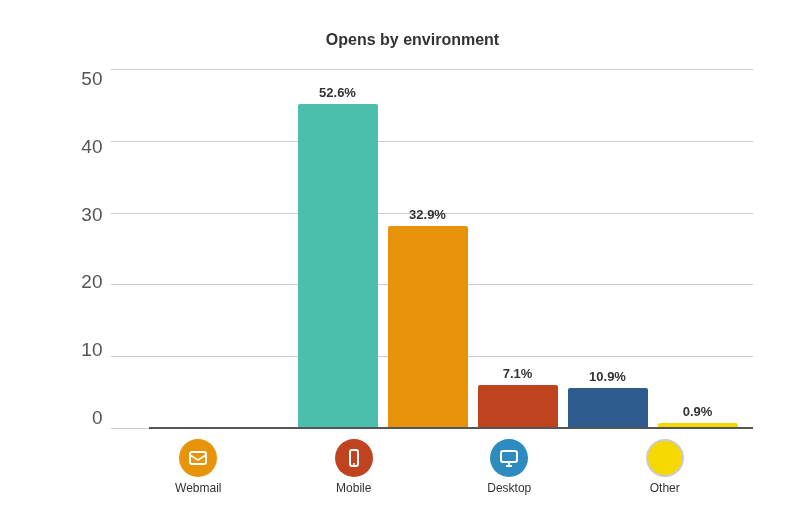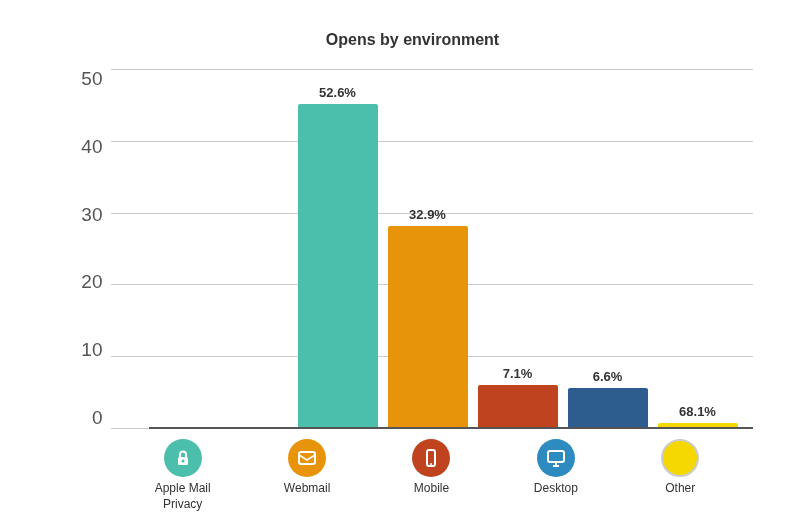--- a/index.html
+++ b/index.html
@@ -164,43 +164,33 @@
           </div>
           <div class="bar-group">
             <div class="bar-value">32.9%</div>
             <div class="bar" style="height: 203.382px; background-color: rgb(232, 148, 10);"></div>
           </div>
           <div class="bar-group">
             <div class="bar-value">7.1%</div>
             <div class="bar" style="height: 43.8909px; background-color: rgb(192, 67, 31);"></div>
           </div>
           <div class="bar-group">
-            <div class="bar-value">6.6%</div>
+            <div class="bar-value">10.9%</div>
             <div class="bar" style="height: 40.8px; background-color: rgb(45, 92, 142);"></div>
           </div>
           <div class="bar-group">
-            <div class="bar-value">68.1%</div>
+            <div class="bar-value">0.9%</div>
             <div class="bar" style="height: 6px; background-color: rgb(245, 216, 0);"></div>
           </div>
         </div>
       <div class="x-axis-line"></div>
     </div>
   </div>
   <div class="labels-row">
 
-  <div class="label-group">
-        <div class="label-icon" style="background-color: rgb(75, 191, 172); font-size: 16px;">
-          <svg width="20" height="20" viewBox="0 0 20 20" fill="none">
-      <rect x="5" y="9" width="10" height="8" rx="1.5" fill="white"></rect>
-      <path d="M7 9V6.5a3 3 0 1 1 6 0V9" stroke="white" stroke-width="2" fill="none"></path>
-      <circle cx="10" cy="13" r="1.5" fill="#4BBFAC"></circle>
-    </svg>
-        </div>
-        <div class="label-text">Apple Mail Privacy</div>
-      </div>
       <div class="label-group">
         <div class="label-icon" style="background-color: rgb(232, 148, 10); font-size: 16px;">
           <svg width="20" height="20" viewBox="0 0 20 20" fill="none">
       <rect x="2" y="4" width="16" height="12" rx="2" stroke="white" stroke-width="2" fill="none"></rect>
       <path d="M2 7l8 5 8-5" stroke="white" stroke-width="1.5" fill="none"></path>
     </svg>
         </div>
         <div class="label-text">Webmail</div>
       </div>
       <div class="label-group">

